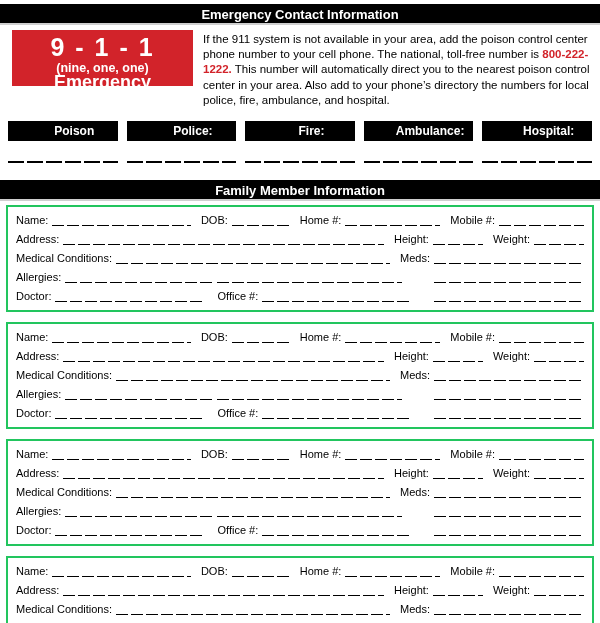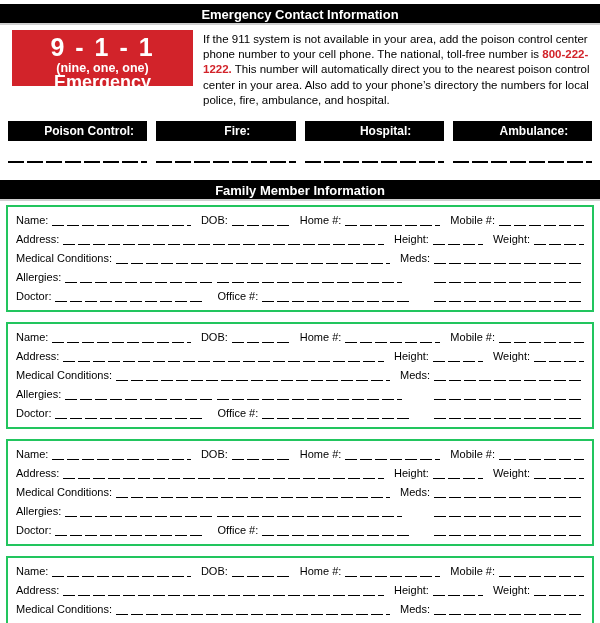--- a/index.html
+++ b/index.html
@@ -62,33 +62,37 @@
   </div>
   <div class="intro-text"><span>If the 911 system is not available in your area, add the poison control center phone number to your cell phone. The national, toll-free number is </span><span class="phone">800-222-1222.</span><span> This number will automatically direct you to the nearest poison control center in your area. Also add to your phone’s directory the numbers for local police, fire, ambulance, and hospital.</span></div>
 </div>
 
 <div class="contact-row">
   <div class="contact-col">
     <div class="contact-box">Poison Control:</div>
     <div class="contact-line"></div>
   </div>
 
+  <div class="contact-col">
+    <div class="contact-box">Police:</div>
+    <div class="contact-line"></div>
+  </div>
 
   <div class="contact-col">
     <div class="contact-box">Fire:</div>
     <div class="contact-line"></div>
   </div>
 
   <div class="contact-col">
+    <div class="contact-box">Ambulance:</div>
+    <div class="contact-line"></div>
+  </div>
+
+  <div class="contact-col">
     <div class="contact-box">Hospital:</div>
-    <div class="contact-line"></div>
-  </div>
-
-  <div class="contact-col">
-    <div class="contact-box">Ambulance:</div>
     <div class="contact-line"></div>
   </div>
 </div>
 
 <div class="bar bar-family">Family Member Information</div>
 
 <div class="blocks">
   <div class="member">
     <div class="row">
       <div class="fg grow">

